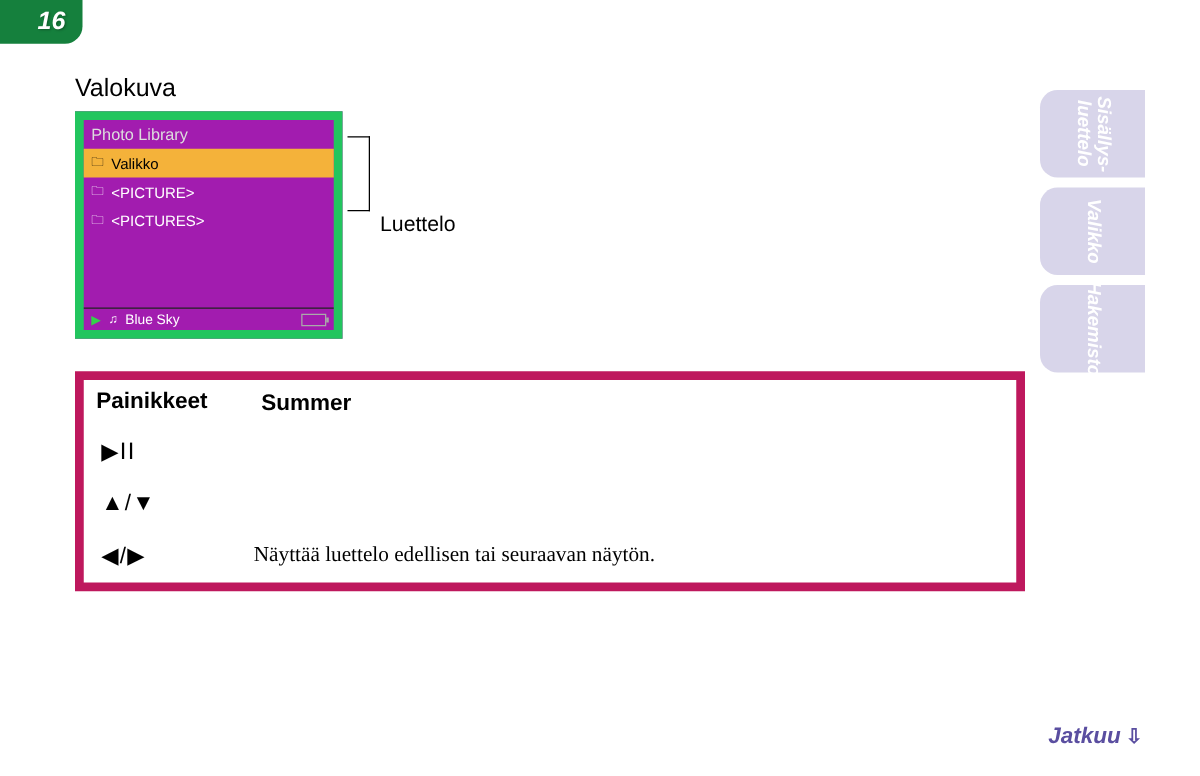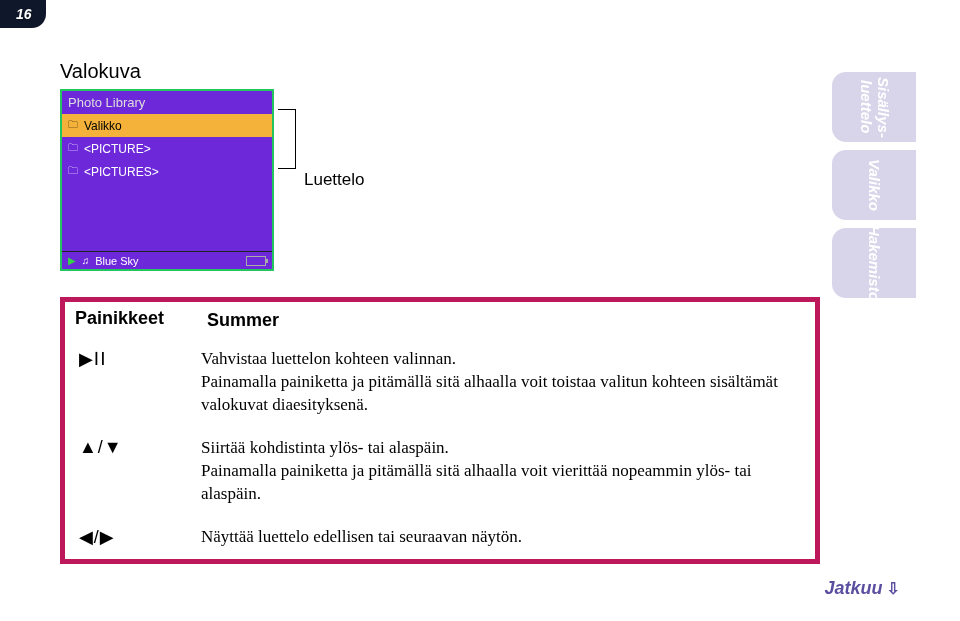--- a/index.html
+++ b/index.html
@@ -1,34 +1,34 @@
 <!DOCTYPE html>
 <html><head>
 <meta charset="utf-8">
 <style>
   * { box-sizing: border-box; margin: 0; padding: 0; }
   html, body { width: 960px; height: 621px; font-family: Arial, Helvetica, sans-serif; background: #fff; color: #000; }
   .page { position: relative; width: 960px; height: 621px; padding: 0 40px 30px 60px; }
   .page-number {
     position: absolute; top: 0; left: 0;
-    background: #0f172a;
+    background: #15803d;
     color: #fff; font-weight: bold; font-style: italic;
-    font-size: 14px; padding: 6px 14px 6px 16px;
+    font-size: 20px; padding: 6px 14px 6px 30px;
     border-bottom-right-radius: 14px;
     text-shadow: 1px 1px 2px rgba(0,0,0,0.3);
   }
   .content { display: flex; gap: 12px; }
   .main-col { flex: 1; padding-top: 60px; }
   .side-col { width: 88px; padding-top: 72px; display: flex; flex-direction: column; gap: 8px; }
 
   .section-title { font-weight: normal; font-size: 20px; margin-bottom: 6px; }
 
   .screenshot-row { display: flex; align-items: center; gap: 4px; }
   .device-screen {
-    width: 214px; height: 182px; background: #6d28d9; border: 2px solid #22c55e;
+    width: 214px; height: 182px; background: #a21caf; border: 7px solid #22c55e;
     font-family: Arial, sans-serif; color: #fff; font-size: 12px;
     display: flex; flex-direction: column;
   }
   .ds-title { padding: 4px 6px; font-size: 13px; color: #ddd; }
   .ds-list { flex: 1; }
   .ds-row { padding: 3px 6px; display: flex; align-items: center; gap: 4px; font-size: 12px; }
   .ds-row.hl { background: #f4b23a; color: #000; }
   .ds-icon { width: 12px; display: inline-block; font-size: 10px; }
   .ds-status {
     height: 18px; border-top: 1px solid #222;
@@ -45,21 +45,21 @@
 
   .bracket {
     width: 18px; align-self: stretch; margin-top: 20px; height: 60px;
     border-top: 1px solid #000; border-bottom: 1px solid #000; border-right: 1px solid #000;
   }
   .br-label { font-size: 17px; align-self: center; margin-left: 4px; }
 
   
   .desc-table {
     margin-top: 26px;
-    border: 5px solid #be185d;
+    border: 7px solid #be185d;
     width: 100%;
   }
   .dt-head { display: flex; }
   .dt-head .dt-c1, .dt-head .dt-c2 {
     padding: 6px 10px; font-weight: bold; font-size: 18px;
   }
   .dt-row { display: flex; }
   .dt-c1 {
     width: 132px; padding: 10px 10px 10px 14px;
     font-size: 18px; display: flex; align-items: flex-start;
@@ -82,21 +82,21 @@
     border-bottom-left-radius: 14px;
     font-weight: bold; font-style: italic;
     font-size: 15px; text-align: center;
     line-height: 1.1;
     writing-mode: horizontal-tb;
   }
   .side-tab .txt { transform: rotate(0deg); }
   .side-tab.two-line .txt { white-space: pre; }
 
   .jatkuu {
-    position: absolute; right: 60px; bottom: 22px;
+    position: absolute; right: 46px; bottom: 22px;
     color: #5a4ea0; font-weight: bold; font-style: italic; font-size: 18px;
     display: flex; align-items: center; gap: 4px;
   }
   .jatkuu-arrow { font-style: normal; font-size: 16px; }
 
   .vert { writing-mode: vertical-rl; transform: rotate(180deg); }
 </style>
 </head>
 <body>
 
@@ -137,27 +137,25 @@
 
       <div class="desc-table">
         <div class="dt-head">
           <div class="dt-c1">Painikkeet</div>
           <div class="dt-c2">Summer</div>
         </div>
         <div class="dt-row">
           <div class="dt-c1">
               <span class="icon-glyph">▶ⅠⅠ</span>
             </div>
-          <div class="dt-c2">Vahvistaa luettelon kohteen valinnan.<br>Painamalla painiketta ja pitämällä sitä alhaalla voit toistaa valitun kohteen sisältämät valokuvat diaesityksenä.</div>
         </div>
         <div class="dt-row">
           <div class="dt-c1">
               <span class="icon-glyph">▲/▼</span>
             </div>
-          <div class="dt-c2">Siirtää kohdistinta ylös- tai alaspäin.<br>Painamalla painiketta ja pitämällä sitä alhaalla voit vierittää nopeammin ylös- tai alaspäin.</div>
         </div>
         <div class="dt-row">
           <div class="dt-c1">
               <span class="icon-glyph">◀/▶</span>
             </div>
           <div class="dt-c2">Näyttää luettelo edellisen tai seuraavan näytön.</div>
         </div>
       </div>
     </div>
 

